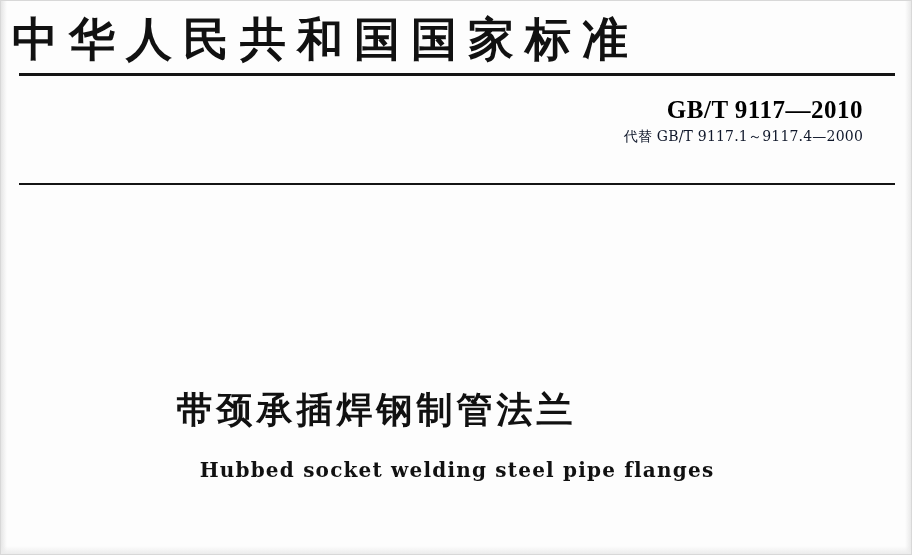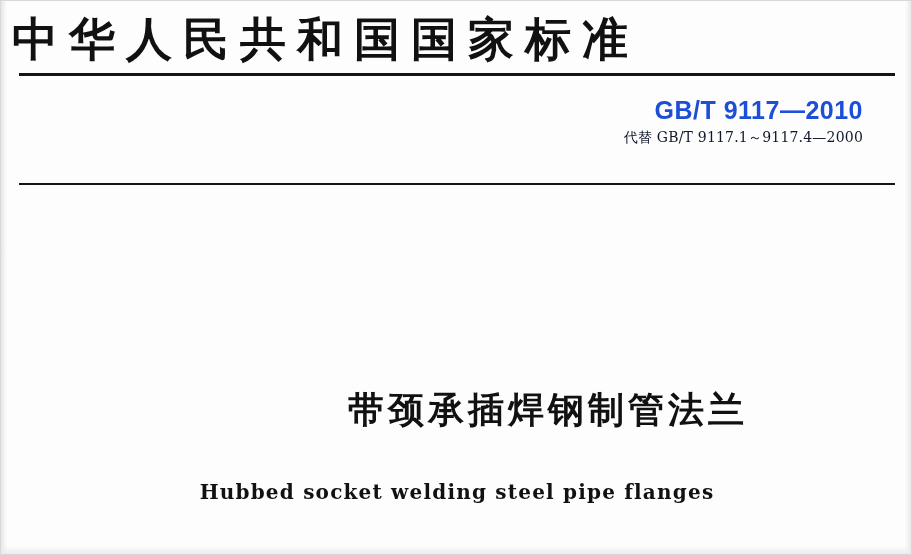--- a/index.html
+++ b/index.html
@@ -43,24 +43,24 @@
     background: #141414;
   }
   
   .std-number-block {
     position: absolute;
     right: 48px;
     top: 95px;
     text-align: right;
   }
   .std-number {
-    font-family: Liberation Sans, sans-serif;
+    font-family: Liberation Serif, serif;
     font-weight: bold;
     font-size: 25px;
-    color: #1d4ed8;
+    color: #000000;
     letter-spacing: 0.5px;
     white-space: nowrap;
   }
   .std-replaces {
     margin-top: 4px;
     font-family: "DejaVu Serif", serif;
     font-size: 14px;
     color: #0f172a;
     white-space: nowrap;
     letter-spacing: 0.2px;
@@ -72,33 +72,33 @@
     width: 876px;
     height: 2px;
     background: #141414;
   }
   
   .doc-title-cn {
     position: absolute;
     top: 385px;
     left: 0;
     width: 747px;
-    text-align: right;
+    text-align: center;
     font-family: "DejaVu Sans", sans-serif;
     font-weight: bold;
     font-size: 36px;
     letter-spacing: 4px;
     color: #111;
     white-space: nowrap;
     text-indent: 4px;
   }
   
   .doc-title-en {
     position: absolute;
-    top: 479px;
+    top: 457px;
     left: 0;
     width: 912px;
     text-align: center;
     font-family: "DejaVu Serif", serif;
     font-weight: bold;
     font-size: 20px;
     letter-spacing: 1.2px;
     color: #111;
     white-space: nowrap;
   }

